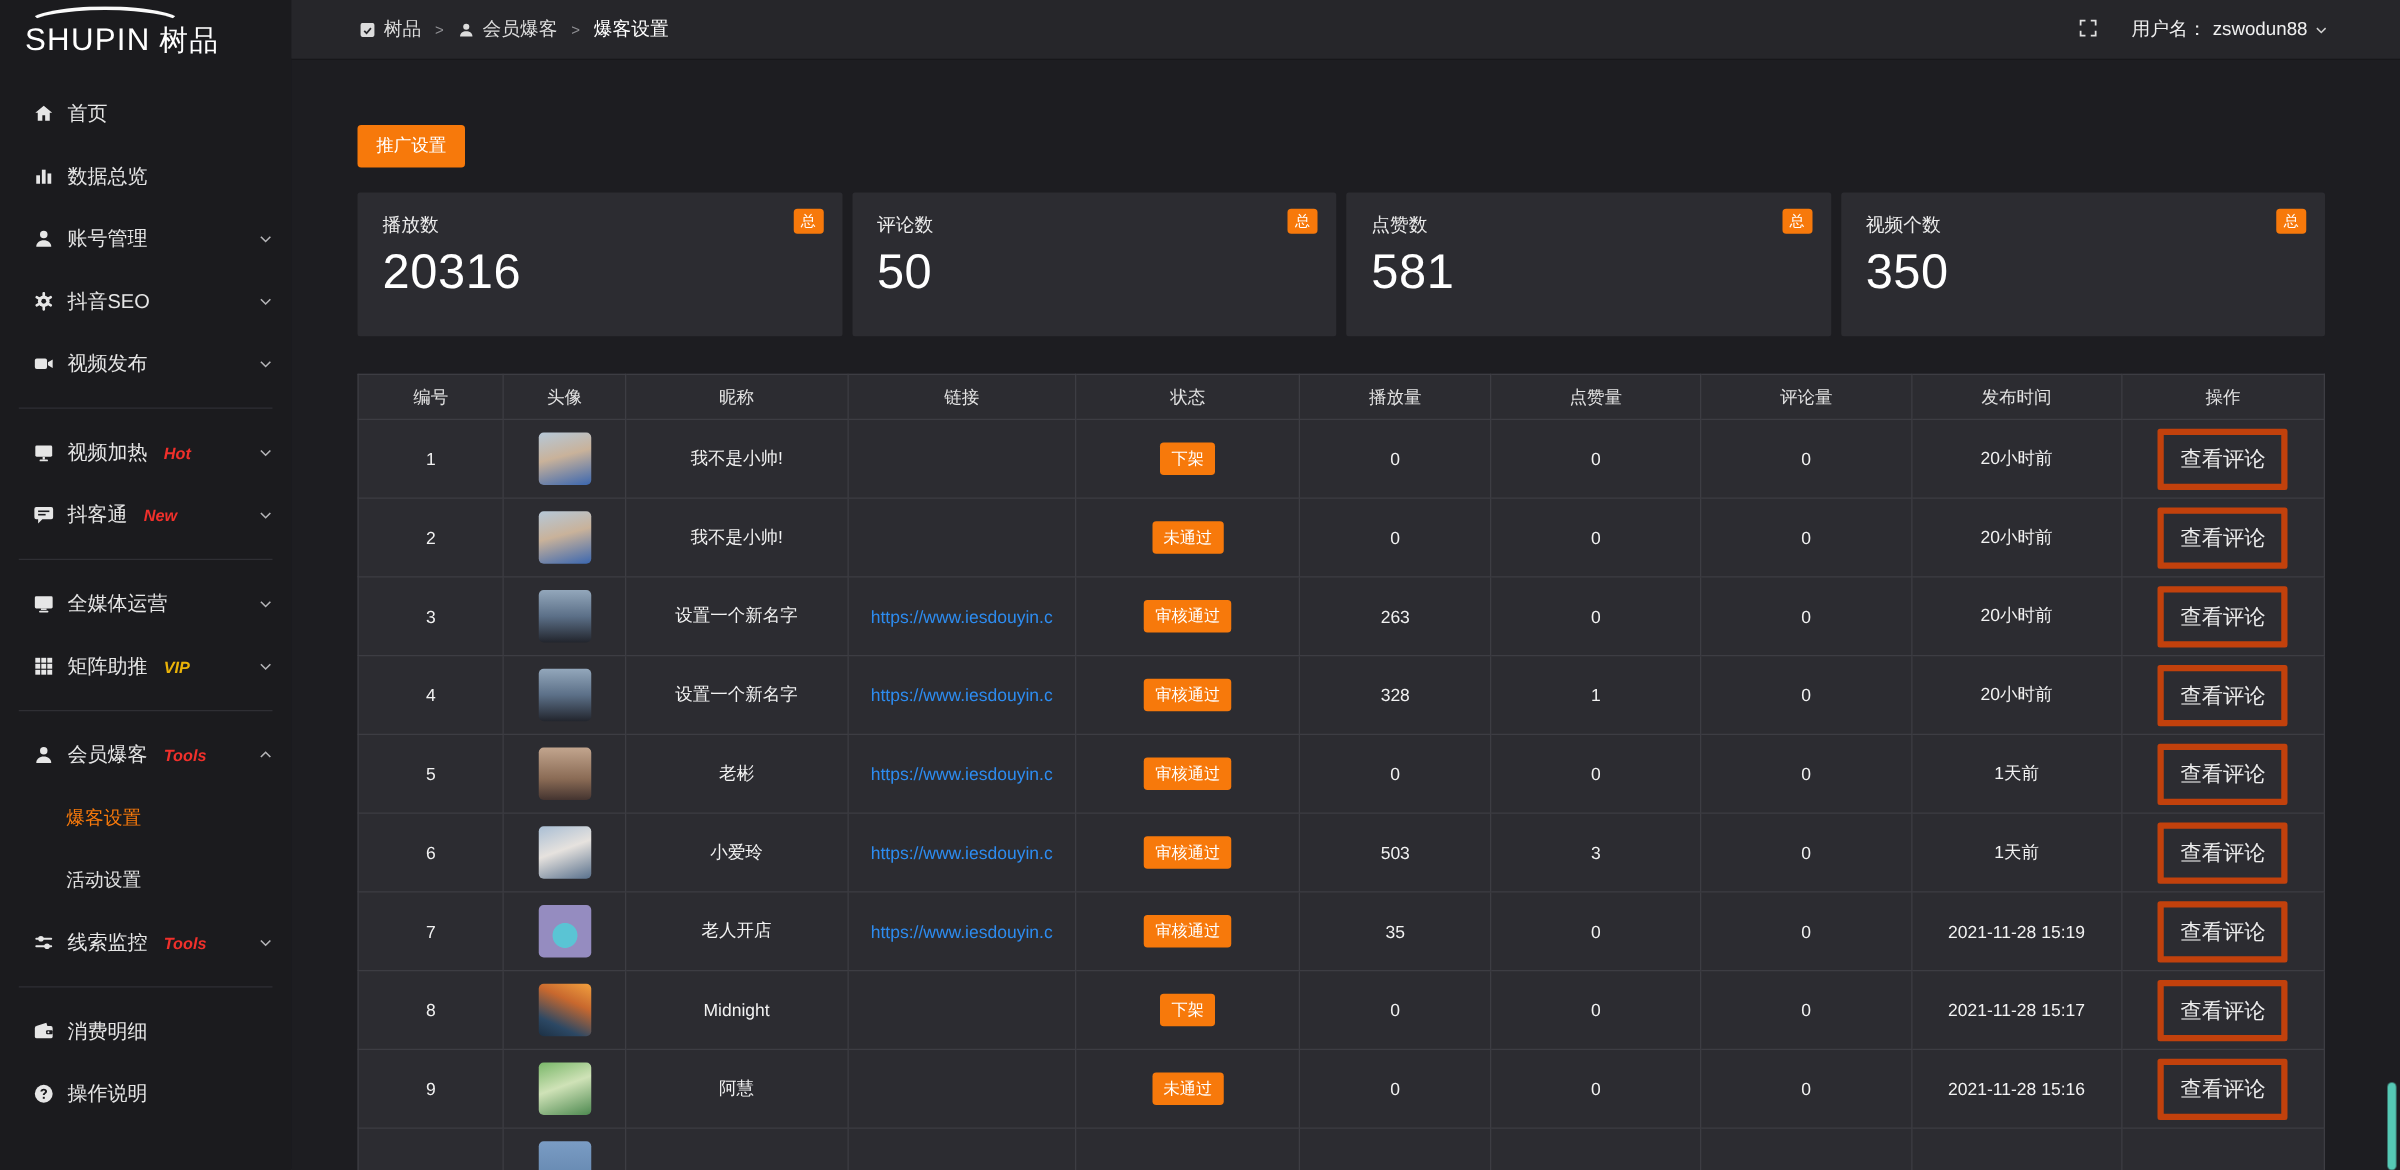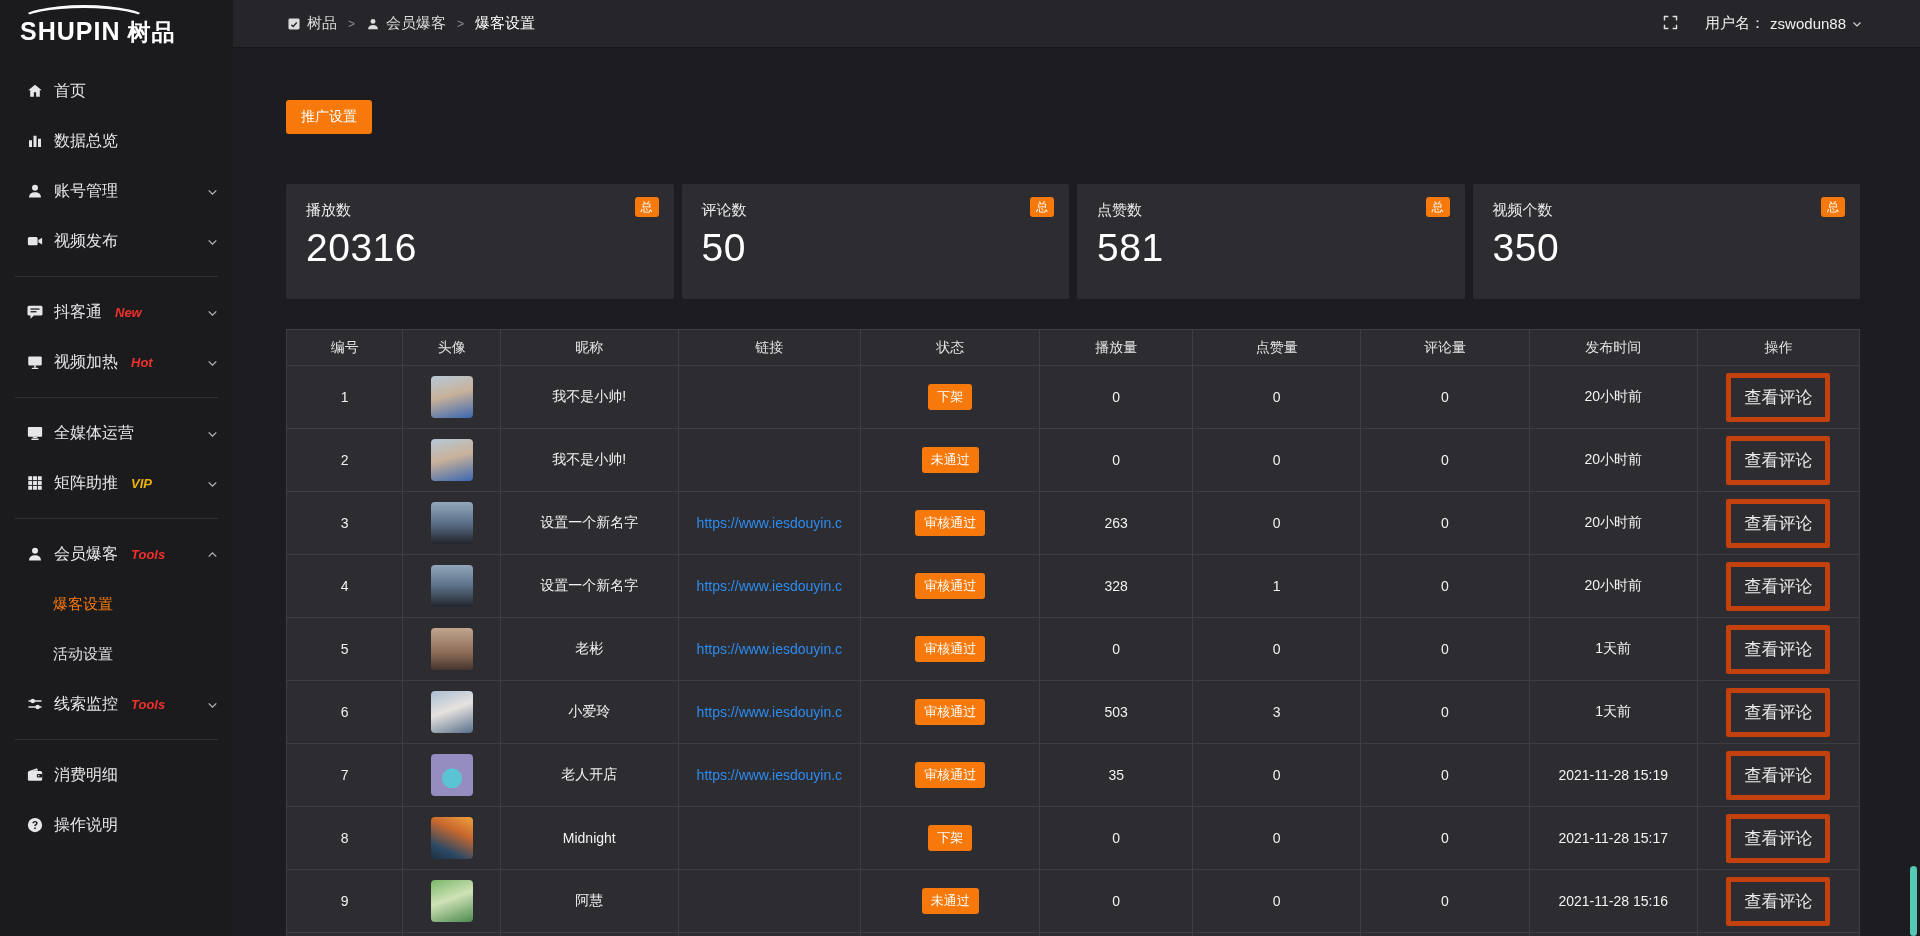--- a/index.html
+++ b/index.html
@@ -5,21 +5,21 @@
   *{box-sizing:border-box;margin:0;padding:0}
   html,body{width:1920px;height:936px;overflow:hidden;background:#1d1d21;
     font-family:"Liberation Sans","DejaVu Sans",sans-serif;}
   :root{--accent:#f7790b;--link:#2d8cf0;--scrollbar:#55c9b5}
 
   
   .sidebar{position:fixed;left:0;top:0;width:233px;height:936px;background:#1b1b1e;z-index:3}
   .logo{position:relative;height:58px;color:#fff}
   .logo-arc{position:absolute;top:5px;left:20px;width:128px;height:30px;
     border:3px solid transparent;border-top-color:#fafafa;border-radius:50%}
-  .logo-text{position:absolute;top:17px;left:20px;font-weight:bold;font-size:25px;
+  .logo-text{position:absolute;top:17px;left:20px;font-weight:normal;font-size:25px;
     letter-spacing:1px;white-space:nowrap}
   .logo-cn{font-size:23px;margin-left:7px}
   .menu{padding-top:8px}
   .mitem{position:relative;height:50px;display:flex;align-items:center;padding-left:26px;
     color:#e6e6e6;font-size:16px;cursor:pointer}
   .ico{width:18px;height:18px;margin-right:10px;display:inline-flex;color:#e6e6e6;flex:none}
   .ico svg{width:100%;height:100%;fill:currentColor}
   .mbadge{margin-left:13px;font-size:13px;font-style:italic;font-weight:bold}
   .mchev{position:absolute;right:14px;top:50%;transform:translateY(-50%);width:13px;height:13px;color:#b5b5b8}
   .mchev svg,.cico svg,.fsico svg,.uchev svg{width:100%;height:100%}
@@ -41,21 +41,21 @@
   .topbar-right{display:flex;align-items:flex-start;gap:26px;color:#f0f0f0;font-size:15px}
   .fsico{width:17px;height:17px;color:#e0e0e0;cursor:pointer;display:inline-flex}
   .user{display:flex;align-items:center;gap:5px;cursor:pointer}
   .uchev{width:12px;height:12px;color:#cfcfcf;display:inline-flex}
 
   
   .content{position:fixed;left:233px;top:48px;right:0;bottom:0;background:#1d1d21;
     padding:52px 60px 0 53px;overflow:hidden}
   .promo{display:inline-block;background:var(--accent);color:#fff;font-size:14px;
     padding:8px 15px;border:none;border-radius:3px;cursor:pointer;font-family:inherit}
-  .cards{display:flex;gap:8px;margin-top:50px}
+  .cards{display:flex;gap:8px;margin-top:20px}
   .card{flex:1;height:115px;background:#2c2c31;position:relative;padding:17px 20px;border-radius:2px}
   .card-label{font-size:15px;color:#ececec}
   .card-value{font-size:39px;color:#fff;margin-top:6px;letter-spacing:.5px}
   .card-badge{position:absolute;top:13px;right:15px;background:var(--accent);color:#fff;
     font-size:12px;padding:4px 6px;border-radius:3px;line-height:1}
 
   .table-wrap{margin-top:30px}
   table{width:100%;border-collapse:collapse;table-layout:fixed;background:#2c2c31}
   th{height:36px;font-size:14px;font-weight:normal;color:#e3e3e3;
     border:1px solid #3d3d43;text-align:center;padding:0}
@@ -110,54 +110,69 @@
             </svg>
           </span>
           <span>账号管理</span>
           <span class="mchev"><svg viewBox="0 0 24 24">
               <path d="M5 9l7 7 7-7" fill="none" stroke="currentColor" stroke-width="2.4"></path>
             </svg></span>
         </div>
         <div class="mitem">
           <span class="ico">
             <svg viewBox="0 0 24 24">
+              <rect x="10.6" y="2" width="2.8" height="20" rx="1.2"></rect>
+              <rect x="10.6" y="2" width="2.8" height="20" rx="1.2" transform="rotate(60 12 12)"></rect>
+              <rect x="10.6" y="2" width="2.8" height="20" rx="1.2" transform="rotate(120 12 12)"></rect>
+              <circle cx="12" cy="12" r="6.2"></circle>
+              <circle cx="12" cy="12" r="2.6" fill="#1b1b1e"></circle>
+            </svg>
+          </span>
+          <span>抖音SEO</span>
+          <span class="mchev"><svg viewBox="0 0 24 24">
+              <path d="M5 9l7 7 7-7" fill="none" stroke="currentColor" stroke-width="2.4"></path>
+            </svg></span>
+        </div>
+        <div class="mitem">
+          <span class="ico">
+            <svg viewBox="0 0 24 24">
               <rect x="2.5" y="6.5" width="13" height="11" rx="2"></rect>
               <path d="M16.5 10.5 21.5 7.5v9l-5-3z"></path>
             </svg>
           </span>
           <span>视频发布</span>
           <span class="mchev"><svg viewBox="0 0 24 24">
               <path d="M5 9l7 7 7-7" fill="none" stroke="currentColor" stroke-width="2.4"></path>
             </svg></span>
         </div>
         <div class="mdivider"></div>
+        <div class="mitem">
+          <span class="ico">
+            <svg viewBox="0 0 24 24">
+              <rect x="3" y="4.5" width="18" height="12" rx="1.5"></rect>
+              <rect x="10.8" y="16.5" width="2.4" height="3"></rect>
+              <rect x="7.5" y="19.5" width="9" height="1.8" rx="0.9"></rect>
+            </svg>
+          </span>
+          <span>视频加热</span>
+          <span class="mbadge" style="color: rgb(240, 48, 43);">Hot</span>
+          <span class="mchev"><svg viewBox="0 0 24 24">
+              <path d="M5 9l7 7 7-7" fill="none" stroke="currentColor" stroke-width="2.4"></path>
+            </svg></span>
+        </div>
         <div class="mitem">
           <span class="ico">
             <svg viewBox="0 0 24 24">
               <path d="M4 3.5h16a2 2 0 0 1 2 2v9a2 2 0 0 1-2 2h-9.5L6 21v-4.5H4a2 2 0 0 1-2-2v-9a2 2 0 0 1 2-2z"></path>
               <rect x="6" y="7.2" width="12" height="1.7" fill="#1b1b1e"></rect>
               <rect x="6" y="10.8" width="8" height="1.7" fill="#1b1b1e"></rect>
             </svg>
           </span>
           <span>抖客通</span>
           <span class="mbadge" style="color: rgb(240, 48, 43);">New</span>
-          <span class="mchev"><svg viewBox="0 0 24 24">
-              <path d="M5 9l7 7 7-7" fill="none" stroke="currentColor" stroke-width="2.4"></path>
-            </svg></span>
-        </div>
-        <div class="mitem">
-          <span class="ico">
-            <svg viewBox="0 0 24 24">
-              <rect x="3" y="4.5" width="18" height="12" rx="1.5"></rect>
-              <rect x="10.8" y="16.5" width="2.4" height="3"></rect>
-              <rect x="7.5" y="19.5" width="9" height="1.8" rx="0.9"></rect>
-            </svg>
-          </span>
-          <span>视频加热</span>
-          <span class="mbadge" style="color: rgb(240, 48, 43);">Hot</span>
           <span class="mchev"><svg viewBox="0 0 24 24">
               <path d="M5 9l7 7 7-7" fill="none" stroke="currentColor" stroke-width="2.4"></path>
             </svg></span>
         </div>
         <div class="mdivider"></div>
         <div class="mitem">
           <span class="ico">
             <svg viewBox="0 0 24 24">
               <rect x="2.5" y="4" width="19" height="13" rx="1.5"></rect>
               <rect x="9" y="17" width="6" height="1.6"></rect>

